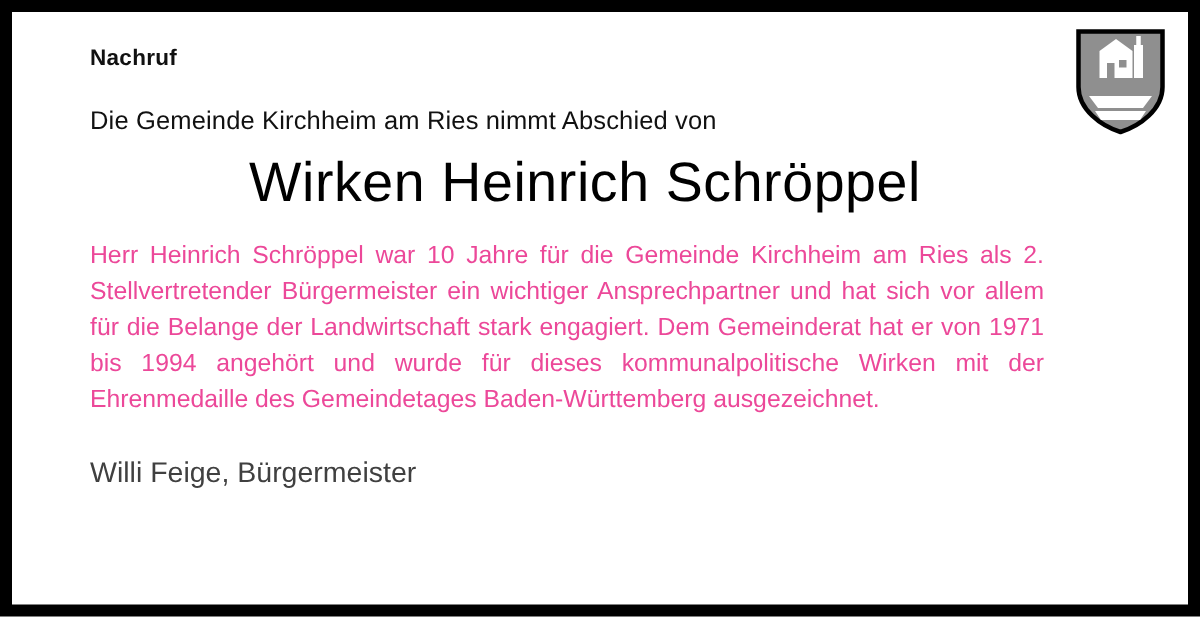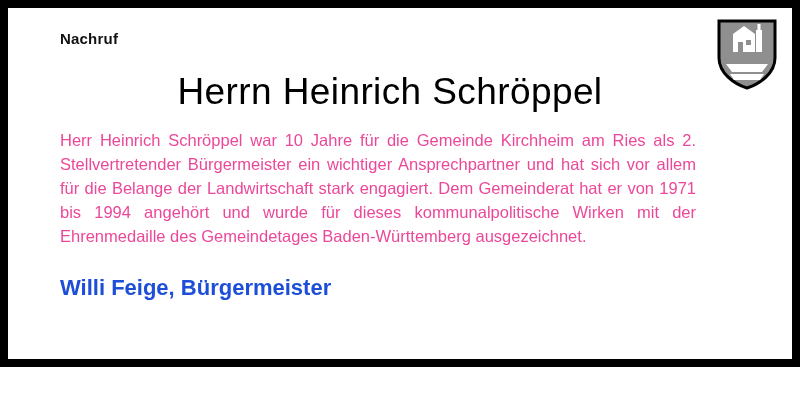--- a/index.html
+++ b/index.html
@@ -10,21 +10,21 @@
   body {
     width: 800px;
     height: 411px;
     font-family: "Liberation Sans", sans-serif;
     overflow: hidden;
   }
   .notice {
     position: relative;
     box-sizing: border-box;
     width: 800px;
-    height: 367px;
+    height: 411px;
     background: #ffffff;
     border: 8px solid #000000;
     padding: 22px 34px 10px 44px;
   }
   .kicker {
     font-size: 15px;
     font-weight: bold;
     color: #111;
     letter-spacing: 0.2px;
     margin: 0 0 24px 8px;
@@ -46,24 +46,23 @@
   }
   .body-par {
     font-size: 16.5px;
     line-height: 1.45;
     color: #ec4899;
     margin: 0 0 14px 8px;
     text-align: justify;
     padding-right: 62px;
   }
   .signature {
-    font-size: 22px;
-    color: #1d4ed8;
+    font-size: 19px;
+    color: #404040;
     margin: 26px 0 0 8px;
-    font-weight: bold;
   }
   .crest {
     position: absolute;
     top: 10px;
     right: 14px;
     width: 62px;
     height: 72px;
   }
   .crest svg {
     display: block;
@@ -85,21 +84,22 @@
       <rect x="41.5" y="6" width="3" height="7" fill="#ffffff"></rect>
       <rect x="22" y="24" width="5" height="10" fill="#8f8f8f"></rect>
       <rect x="30" y="22" width="5" height="5" fill="#8f8f8f"></rect>
       <path d="M10 46 H52 L46 54 H16 Z" fill="#ffffff"></path>
       <path d="M14 56 H48 L44 62 H18 Z" fill="#ffffff"></path>
     </svg>
   </div>
 
   <div class="kicker">Nachruf</div>
 
+  <div class="lead">Die Gemeinde Kirchheim am Ries nimmt Abschied von</div>
 
-  <div class="name">Herrn Heinrich Schröppel</div>
+  <div class="name">Wirken Heinrich Schröppel</div>
 
   <p class="body-par">Herr Heinrich Schröppel war 10 Jahre für die Gemeinde Kirchheim am Ries als 2. Stellvertretender Bürgermeister ein wichtiger Ansprechpartner und hat sich vor allem für die Belange der Landwirtschaft stark engagiert. Dem Gemeinderat hat er von 1971 bis 1994 angehört und wurde für dieses kommunalpolitische Wirken mit der Ehrenmedaille des Gemeindetages Baden-Württemberg ausgezeichnet.</p>
 
 
   <div class="signature">Willi Feige, Bürgermeister</div>
 
 </div>
 
 </body></html>

